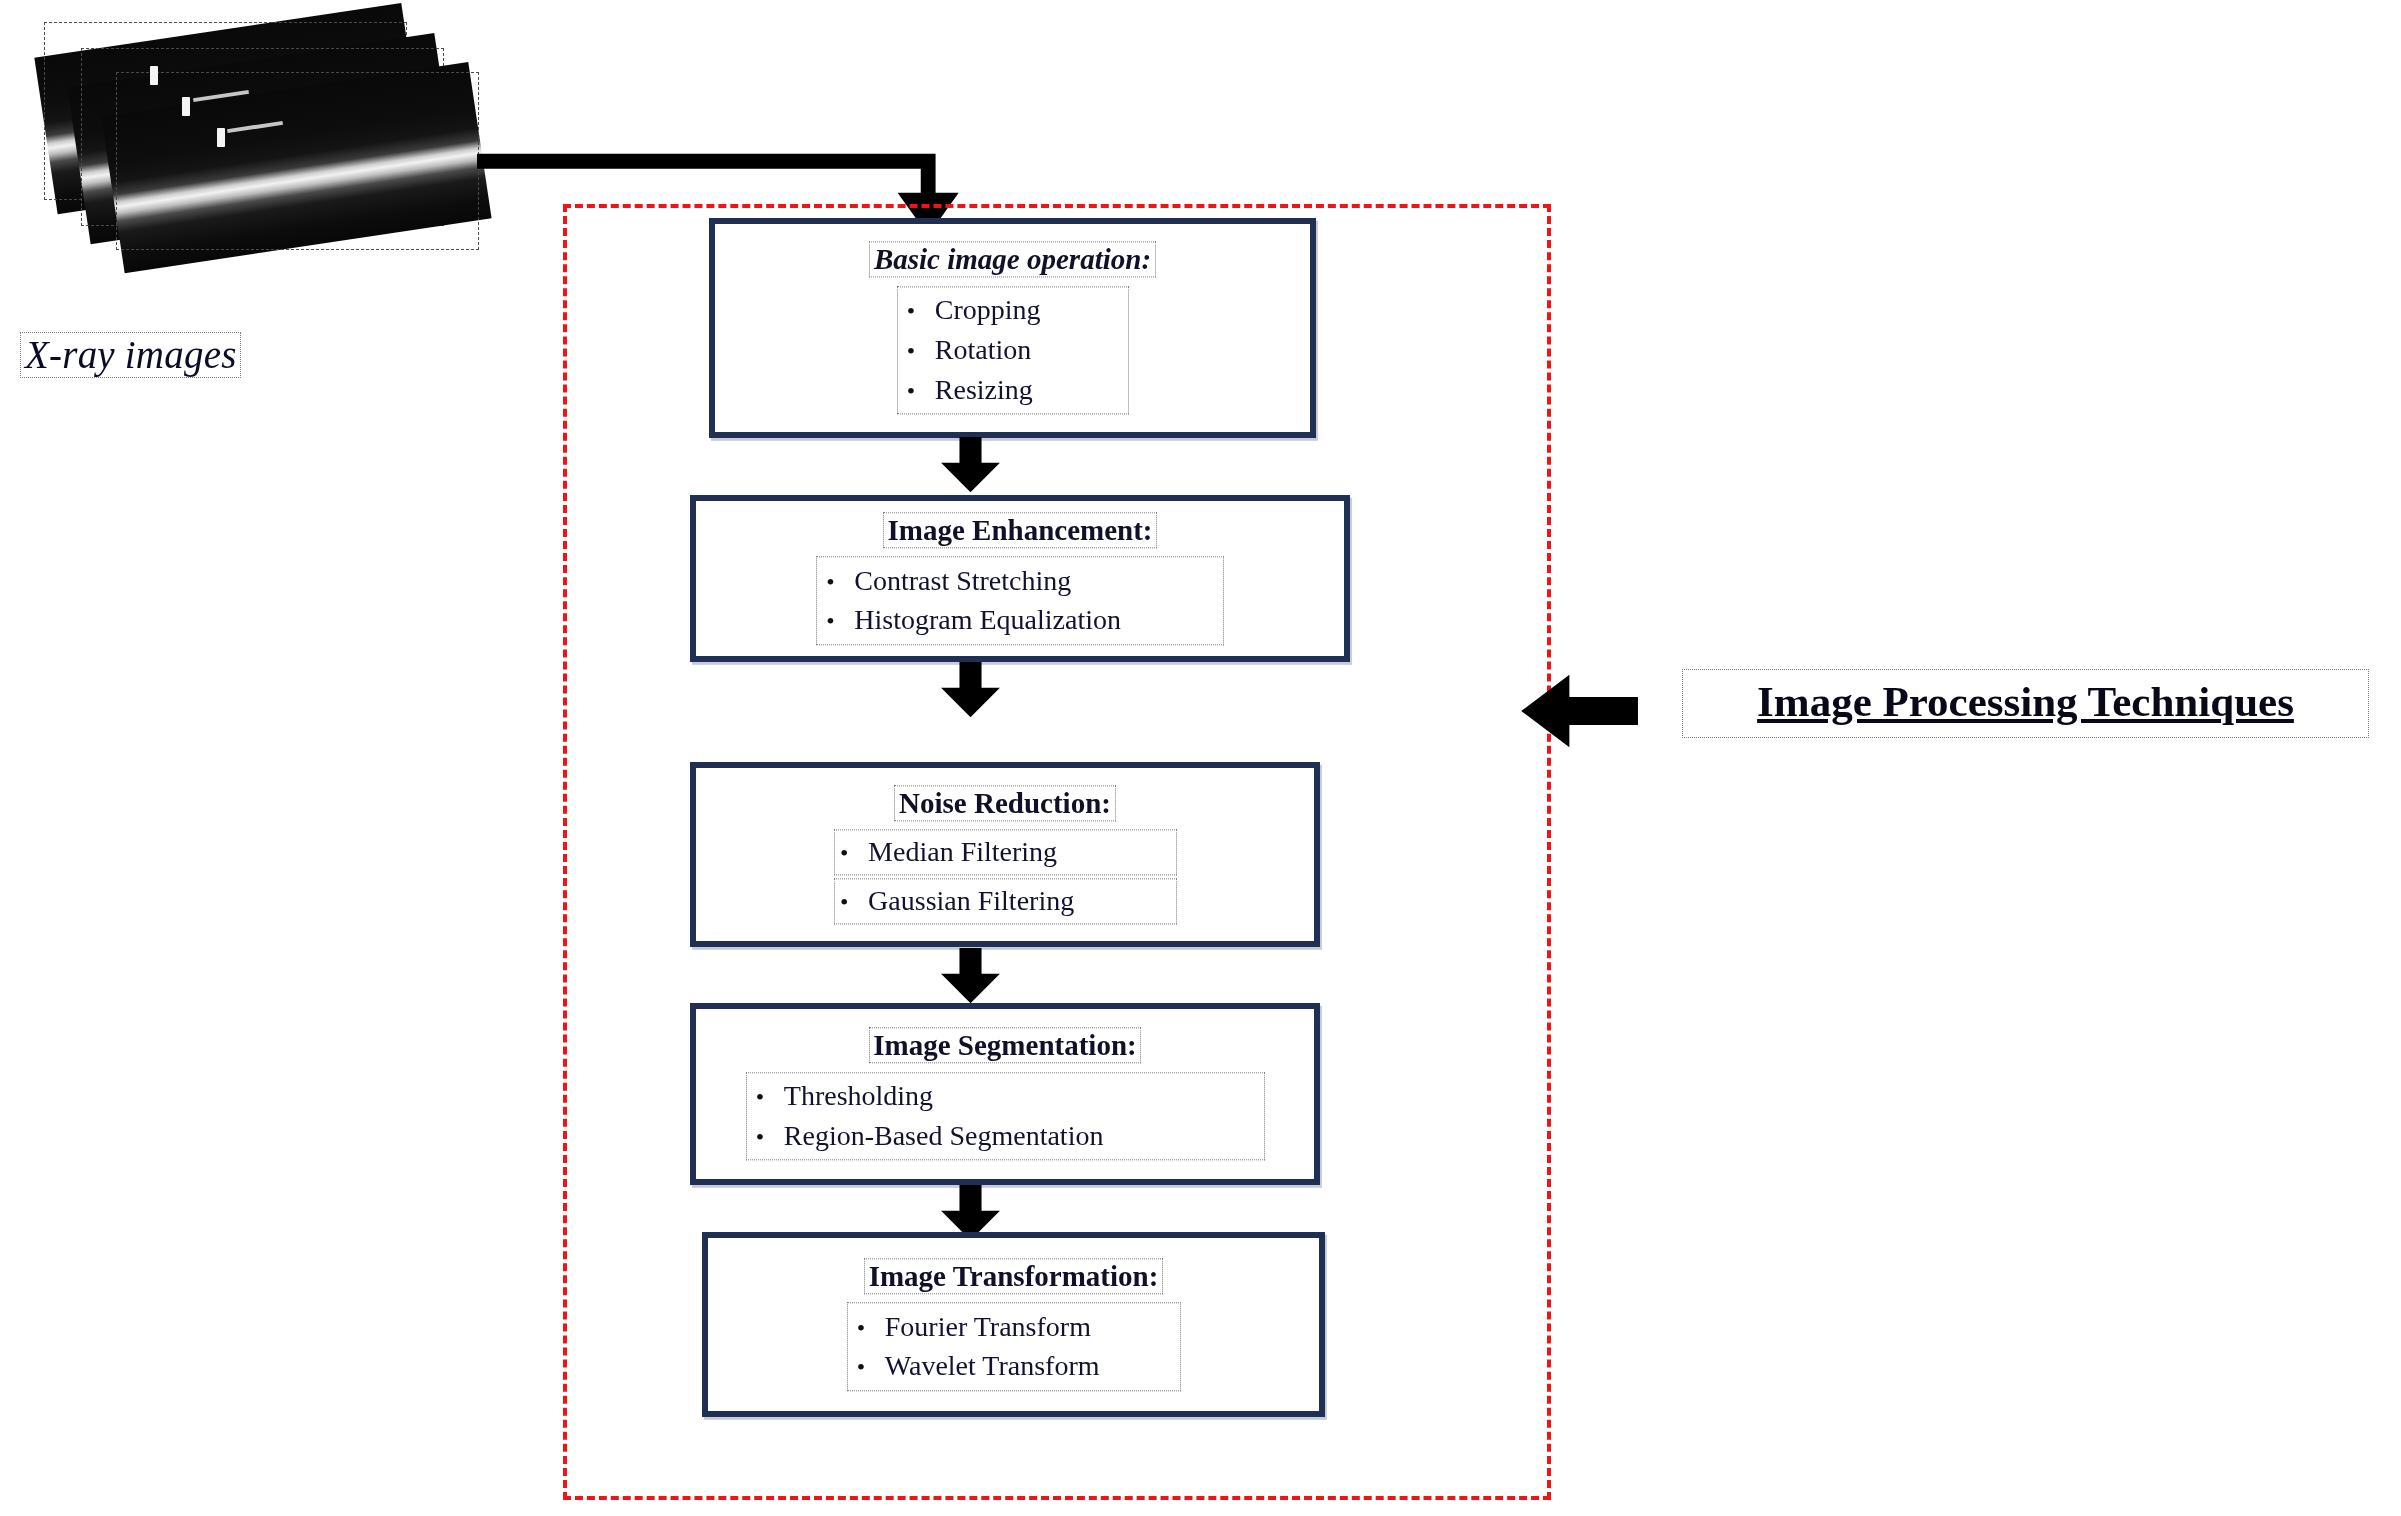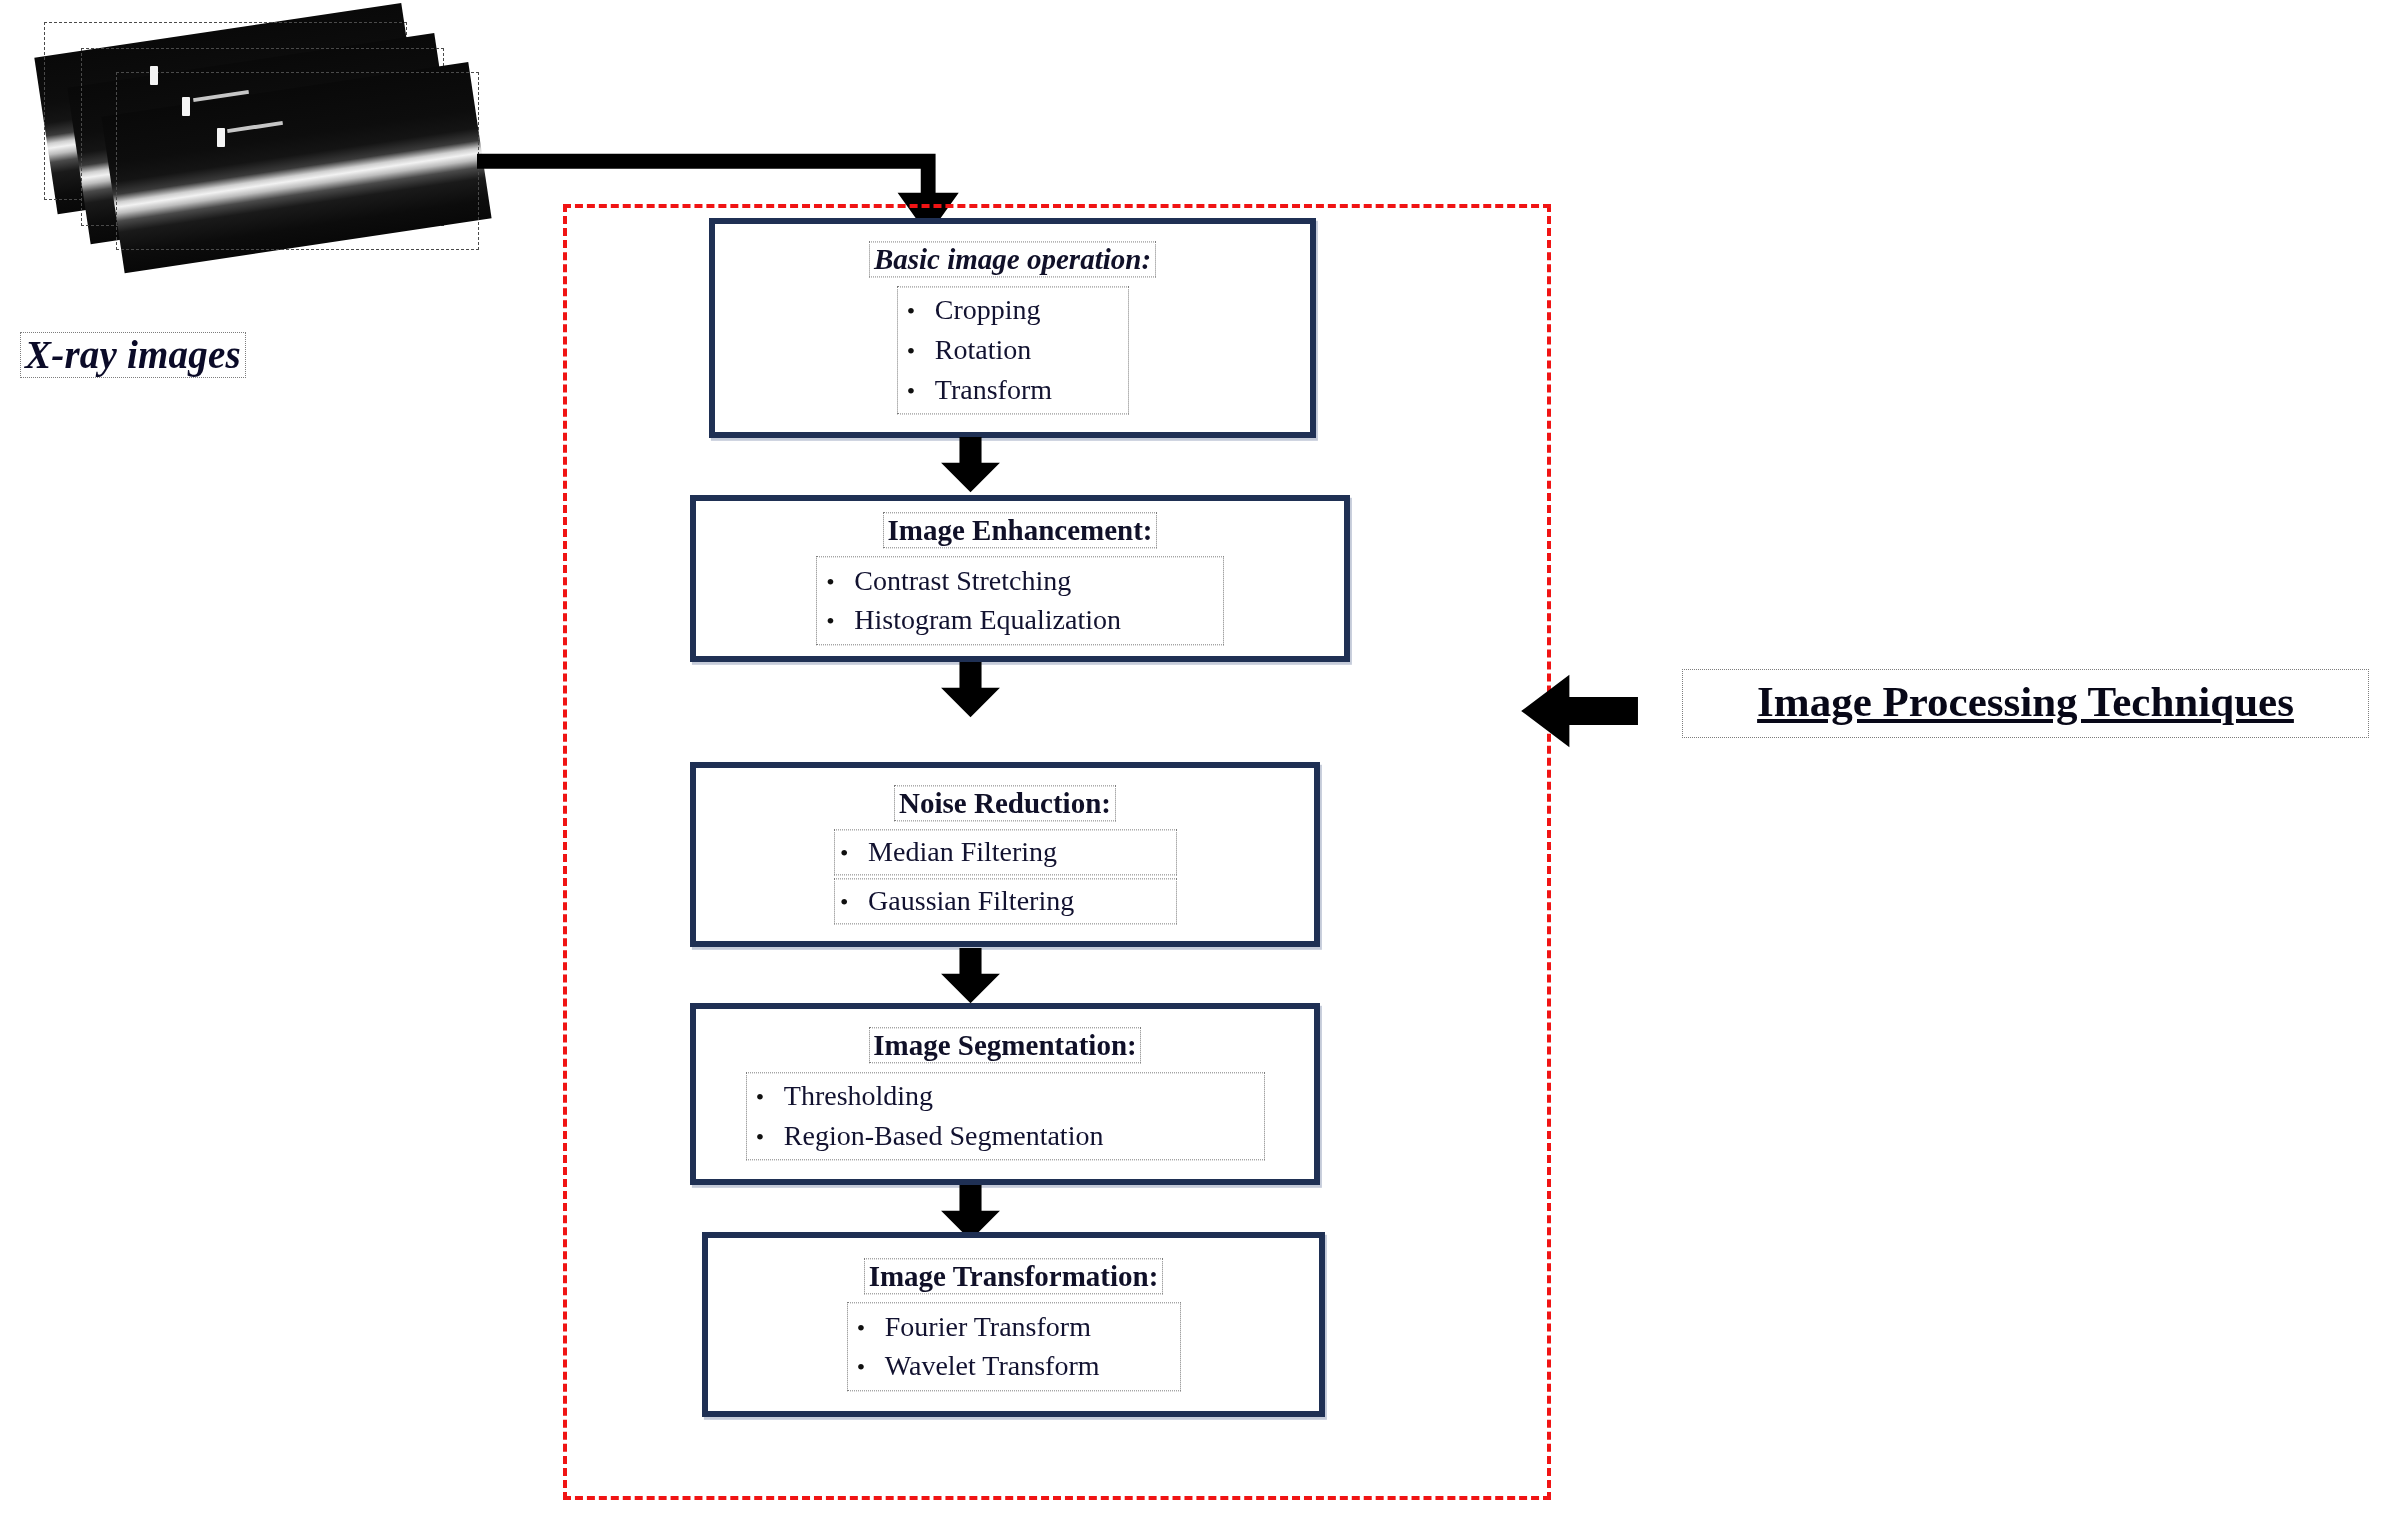--- a/index.html
+++ b/index.html
@@ -67,21 +67,21 @@
     display: inline-block;
     padding: 0 3.7px;
     box-sizing: border-box;
   }
 
   
   #xray-caption {
     position: absolute;
     left: 20.4px;
     top: 332px;
-    font-weight: bold;
+    font-weight: normal;
     font-style: italic;
     font-size: 39px;
     line-height: 1.12;
     color: #0b0b28;
     letter-spacing: 0.2px;
     white-space: nowrap;
   }
 
   
   #elbow-arrow {
@@ -227,21 +227,21 @@
         <div class="stage-list-row">
           <span class="bullet">•</span>
           <span class="item-text">Cropping</span>
         </div>
         <div class="stage-list-row">
           <span class="bullet">•</span>
           <span class="item-text">Rotation</span>
         </div>
         <div class="stage-list-row">
           <span class="bullet">•</span>
-          <span class="item-text">Transform</span>
+          <span class="item-text">Resizing</span>
         </div>
       </div>
     </div>
   </div>
 
   <div class="down-arrow" style="left:939px; top:437px; height:57px;">
     <svg width="63" height="57" viewBox="0 0 68 62" xmlns="http://www.w3.org/2000/svg">
       <path d="M 22 0 L 46 0 L 46 28 L 66 28 L 34 60 L 2 28 L 22 28 Z" fill="#000000"></path>
     </svg>
   </div>

